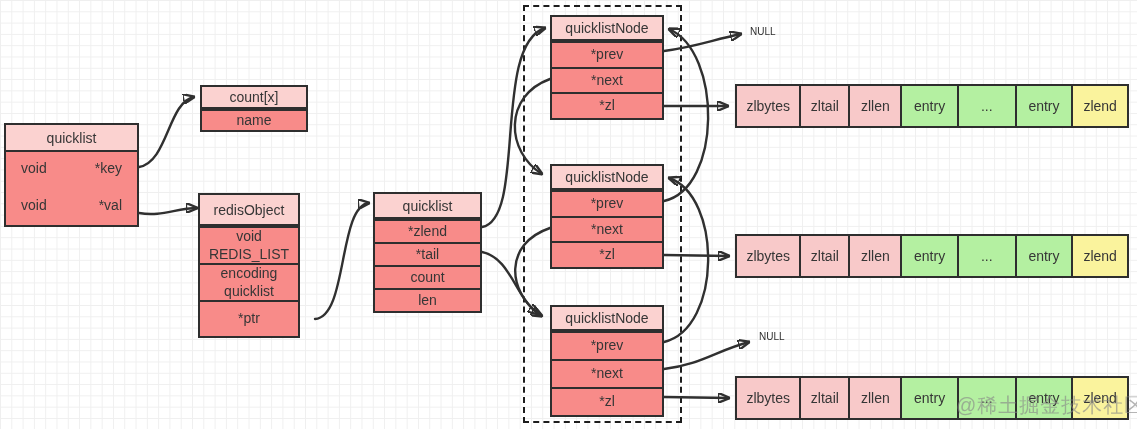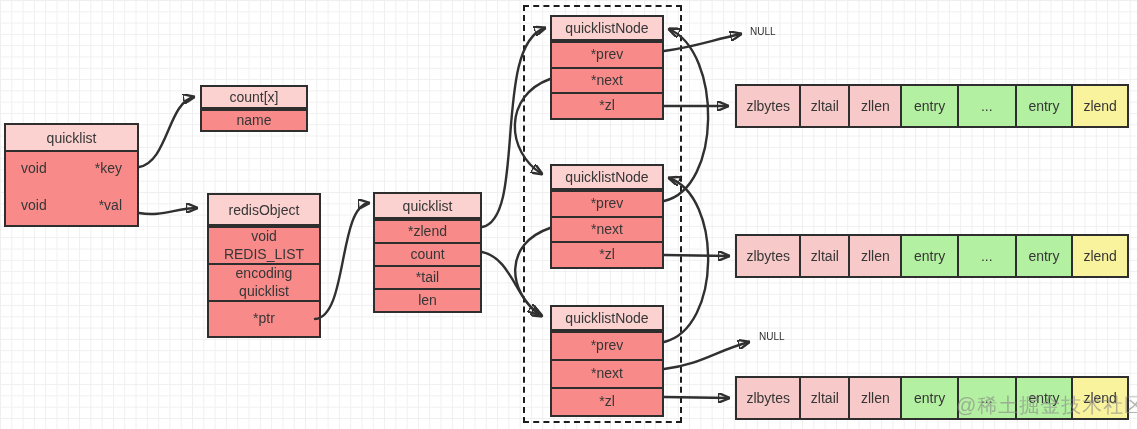--- a/index.html
+++ b/index.html
@@ -106,42 +106,42 @@
         <span>*val</span>
       </div>
     </div>
   </div>
 
   <div class="obox" style="left:200px;top:85px;width:108px;height:47px">
     <div class="otitle" style="height:20px">count[x]</div>
     <div class="ocell">name</div>
   </div>
 
-  <div class="obox" style="left:207px;top:193px;width:114px;height:145px">
+  <div class="obox" style="left:198px;top:193px;width:102px;height:145px">
     <div class="otitle" style="height:29px">redisObject</div>
     <div class="ocell">
       <span>
           <span class="l2">void</span>
           <span class="l2">REDIS_LIST</span>
         </span>
     </div>
     <div class="ocell">
       <span>
           <span class="l2">encoding</span>
           <span class="l2">quicklist</span>
         </span>
     </div>
     <div class="ocell">*ptr</div>
   </div>
 
   <div class="obox" style="left:373px;top:192px;width:109px;height:121px">
     <div class="otitle" style="height:23px">quicklist</div>
     <div class="ocell">*zlend</div>
+    <div class="ocell">*tail</div>
     <div class="ocell">count</div>
-    <div class="ocell">*tail</div>
     <div class="ocell">len</div>
   </div>
 
   <div class="obox" style="left:550px;top:15px;width:114px;height:105px">
     <div class="otitle" style="height:22px">quicklistNode</div>
     <div class="ocell">*prev</div>
     <div class="ocell">*next</div>
     <div class="ocell">*zl</div>
   </div>
 

